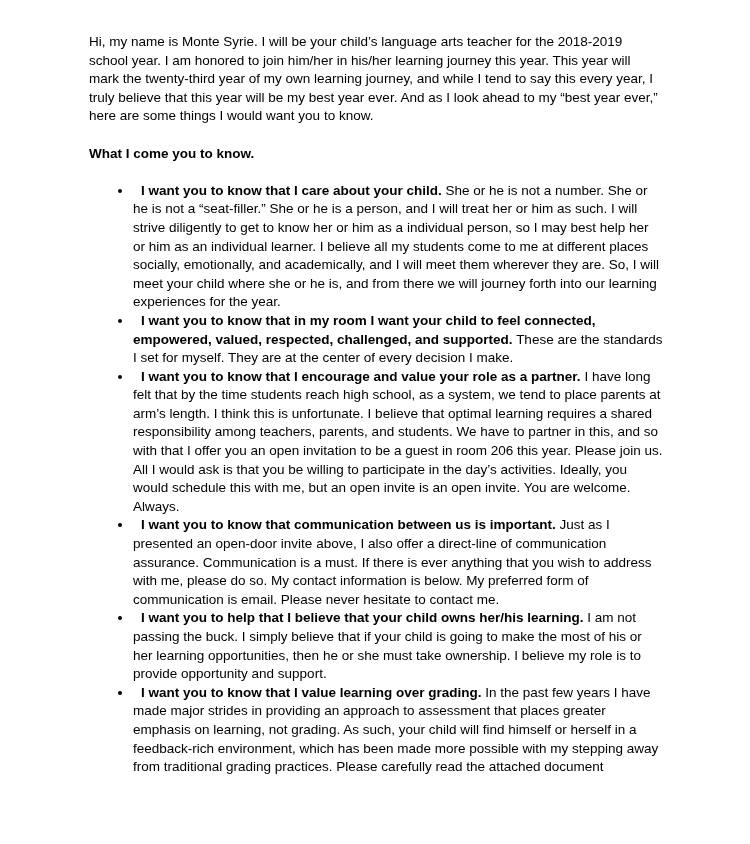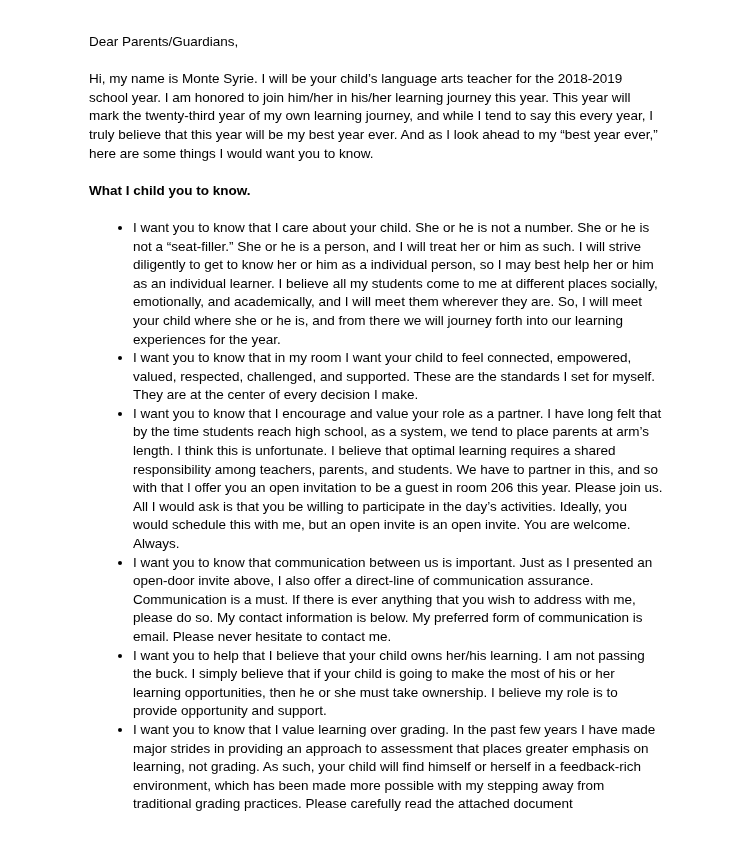--- a/index.html
+++ b/index.html
@@ -33,33 +33,33 @@
   ul.bullets {
     margin: 0;
     padding: 0 0 0 44px;
     list-style: disc outside;
   }
   ul.bullets li {
     margin: 0;
     padding: 0;
   }
   .b {
-    font-weight: 400;
+    font-weight: 700;
+    margin-left: 8px;
   }
 </style>
 </head>
 <body>
 
 <div class="page">
 
-  <p>Dear Parents/Guardians,</p>
 
   <p>Hi, my name is Monte Syrie. I will be your child’s language arts teacher for the 2018-2019 school year. I am honored to join him/her in his/her learning journey this year. This year will mark the twenty-third year of my own learning journey, and while I tend to say this every year, I truly believe that this year will be my best year ever. And as I look ahead to my “best year ever,” here are some things I would want you to know.</p>
 
-  <p class="heading">What I child you to know.</p>
+  <p class="heading">What I come you to know.</p>
 
   <ul class="bullets">
     <li><span class="b">I want you to know that I care about your child.</span> <span>She or he is not a number. She or he is not a “seat-filler.” She or he is a person, and I will treat her or him as such. I will strive diligently to get to know her or him as a individual person, so I may best help her or him as an individual learner. I believe all my students come to me at different places socially, emotionally, and academically, and I will meet them wherever they are. So, I will meet your child where she or he is, and from there we will journey forth into our learning experiences for the year.</span></li>
     <li><span class="b">I want you to know that in my room I want your child to feel connected, empowered, valued, respected, challenged, and supported.</span> <span>These are the standards I set for myself. They are at the center of every decision I make.</span></li>
     <li><span class="b">I want you to know that I encourage and value your role as a partner.</span> <span>I have long felt that by the time students reach high school, as a system, we tend to place parents at arm’s length. I think this is unfortunate. I believe that optimal learning requires a shared responsibility among teachers, parents, and students. We have to partner in this, and so with that I offer you an open invitation to be a guest in room 206 this year. Please join us. All I would ask is that you be willing to participate in the day’s activities. Ideally, you would schedule this with me, but an open invite is an open invite. You are welcome. Always.</span></li>
     <li><span class="b">I want you to know that communication between us is important.</span> <span>Just as I presented an open-door invite above, I also offer a direct-line of communication assurance. Communication is a must. If there is ever anything that you wish to address with me, please do so. My contact information is below. My preferred form of communication is email. Please never hesitate to contact me.</span></li>
     <li><span class="b">I want you to help that I believe that your child owns her/his learning.</span> <span>I am not passing the buck. I simply believe that if your child is going to make the most of his or her learning opportunities, then he or she must take ownership. I believe my role is to provide opportunity and support.</span></li>
     <li><span class="b">I want you to know that I value learning over grading.</span> <span>In the past few years I have made major strides in providing an approach to assessment that places greater emphasis on learning, not grading. As such, your child will find himself or herself in a feedback-rich environment, which has been made more possible with my stepping away from traditional grading practices. Please carefully read the attached document</span></li>
   </ul>
 

